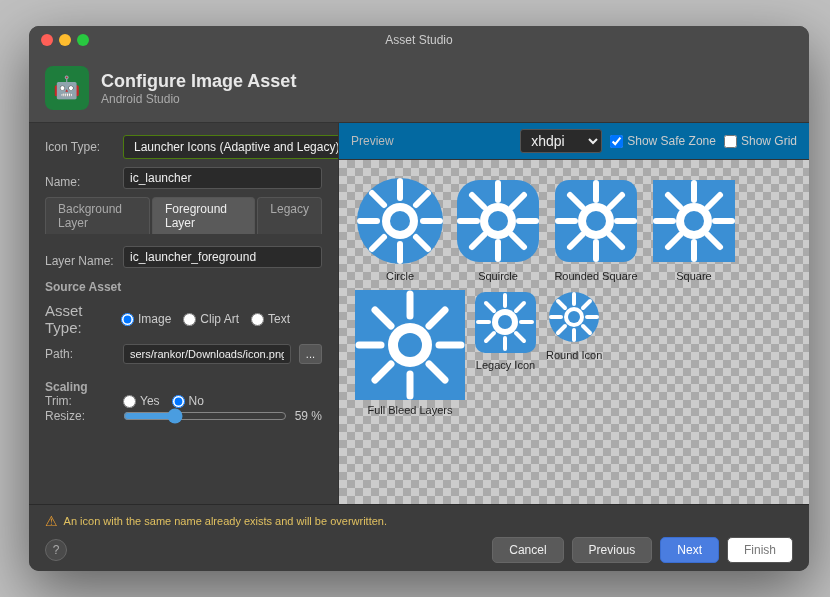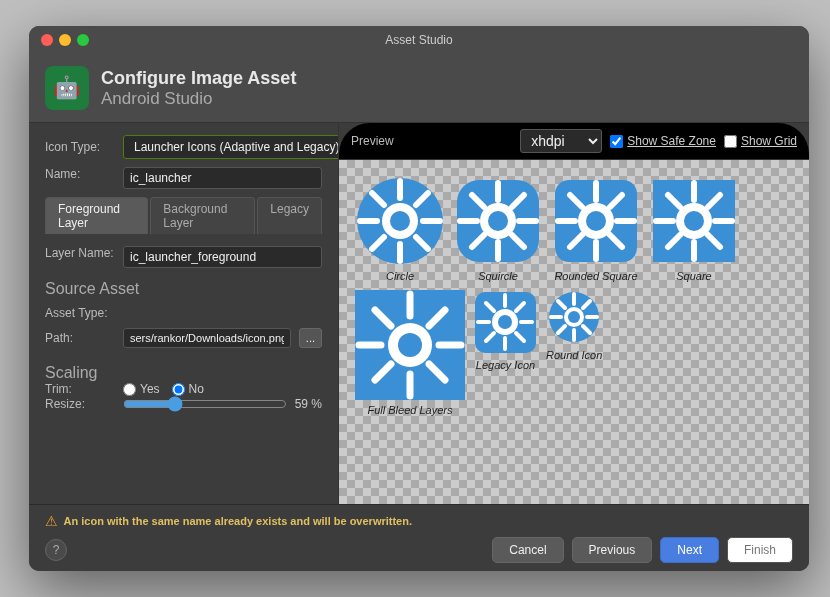--- a/index.html
+++ b/index.html
@@ -82,21 +82,21 @@
     }
 
     .header-text h1 {
       color: #e8e8e8;
       font-size: 18px;
       font-weight: 600;
     }
 
     .header-text p {
       color: #aaa;
-      font-size: 17px;
+      font-size: 12px;
     }
 
     .content {
       display: flex;
       flex: 1;
       overflow: hidden;
     }
 
     .left-panel {
       width: 310px;
@@ -104,21 +104,21 @@
       padding: 12px 16px;
       display: flex;
       flex-direction: column;
       gap: 8px;
       border-right: 1px solid #333;
       overflow-y: auto;
     }
 
     .form-row {
       display: flex;
-      align-items: flex-start;
+      align-items: flex-end;
       gap: 8px;
       font-size: 12px;
       color: #ccc;
     }
 
     .form-label {
       width: 70px;
       flex-shrink: 0;
       color: #bbb;
       font-size: 12px;
@@ -179,23 +179,23 @@
       background: #5a5a5a;
       color: #eee;
     }
 
     .tab.inactive {
       background: #444;
       color: #aaa;
     }
 
     .section-label {
-      font-size: 16px;
+      font-size: 12px;
       color: #aaa;
-      font-weight: 400;
+      font-weight: 700;
       margin-top: 4px;
     }
 
     .asset-type-row {
       display: flex;
       align-items: center;
       gap: 6px;
       font-size: 12px;
       color: #ccc;
     }
@@ -257,22 +257,21 @@
 
     .slider {
       flex: 1;
       accent-color: #4a9de0;
     }
 
     .right-panel {
       flex: 1;
       display: flex;
       flex-direction: column;
-      background: #000000;
-      border-radius: 31px;
+      background: #0369a1;
     }
 
     .preview-toolbar {
       display: flex;
       align-items: center;
       padding: 6px 12px;
       border-bottom: 1px solid #333;
       gap: 8px;
       flex-shrink: 0;
     }
@@ -292,40 +291,38 @@
       font-size: 14px;
       padding: 2px 6px;
     }
 
     .checkbox-item {
       display: flex;
       align-items: center;
       gap: 4px;
       font-size: 12px;
       color: #ccc;
-      text-decoration: underline;
     }
 
     .preview-area {
       flex: 1;
       overflow: auto;
       padding: 16px;
       background: repeating-conic-gradient(#aaa 0% 25%, #ccc 0% 50%) 0 0 / 16px 16px;
       display: flex;
       flex-wrap: wrap;
       align-content: flex-start;
       gap: 8px;
     }
 
     .icon-preview-item {
       display: flex;
       flex-direction: column;
       align-items: center;
       gap: 4px;
-      font-style: italic;
     }
 
     .icon-label {
       font-size: 11px;
       color: #222;
       text-align: center;
     }
 
     .bottom-bar {
       background: #3c3c3c;
@@ -342,21 +339,20 @@
     }
 
     .warning-icon {
       color: #f0a030;
       font-size: 14px;
     }
 
     .warning-text {
       color: #e0c060;
       font-size: 11px;
-      font-weight: bold;
     }
 
     .button-row {
       display: flex;
       justify-content: flex-end;
       gap: 8px;
       align-items: center;
     }
 
     .help-btn {
@@ -435,34 +431,48 @@
           <option>Notification Icons</option>
         </select>
       </div>
 
       <div class="form-row">
         <span class="form-label">Name:</span>
         <input class="form-input" type="text" value="ic_launcher" style="">
       </div>
 
       <div class="tabs">
+        <div class="tab inactive">Background Layer</div>
         <div class="tab active">Foreground Layer</div>
-        <div class="tab inactive">Background Layer</div>
         <div class="tab inactive">Legacy</div>
       </div>
 
       <div class="form-row">
         <span class="form-label">Layer Name:</span>
         <input class="form-input" type="text" value="ic_launcher_foreground" style="">
       </div>
 
       <div class="section-label">Source Asset</div>
 
       <div class="asset-type-row">
-        <span style="width:70px;flex-shrink:0;color:#bbb;font-size:12px;">Asset Type:</span>
+        <span style="width:70px;flex-shrink:0;color:#bbb;font-size:15px;">Asset Type:</span>
+        <div class="radio-group">
+          <label class="radio-item">
+            <input type="radio" name="assetType" checked="" style="">
+            <span>Image</span>
+          </label>
+          <label class="radio-item">
+            <input type="radio" name="assetType" style="">
+            <span>Clip Art</span>
+          </label>
+          <label class="radio-item">
+            <input type="radio" name="assetType" style="">
+            <span>Text</span>
+          </label>
+        </div>
       </div>
 
       <div class="form-row path-row">
         <span class="form-label">Path:</span>
         <input class="path-input" type="text" value="sers/rankor/Downloads/icon.png" style="">
         <button class="path-btn">...</button>
       </div>
 
       <div class="scaling-section">
         <div class="section-label">Scaling</div>

